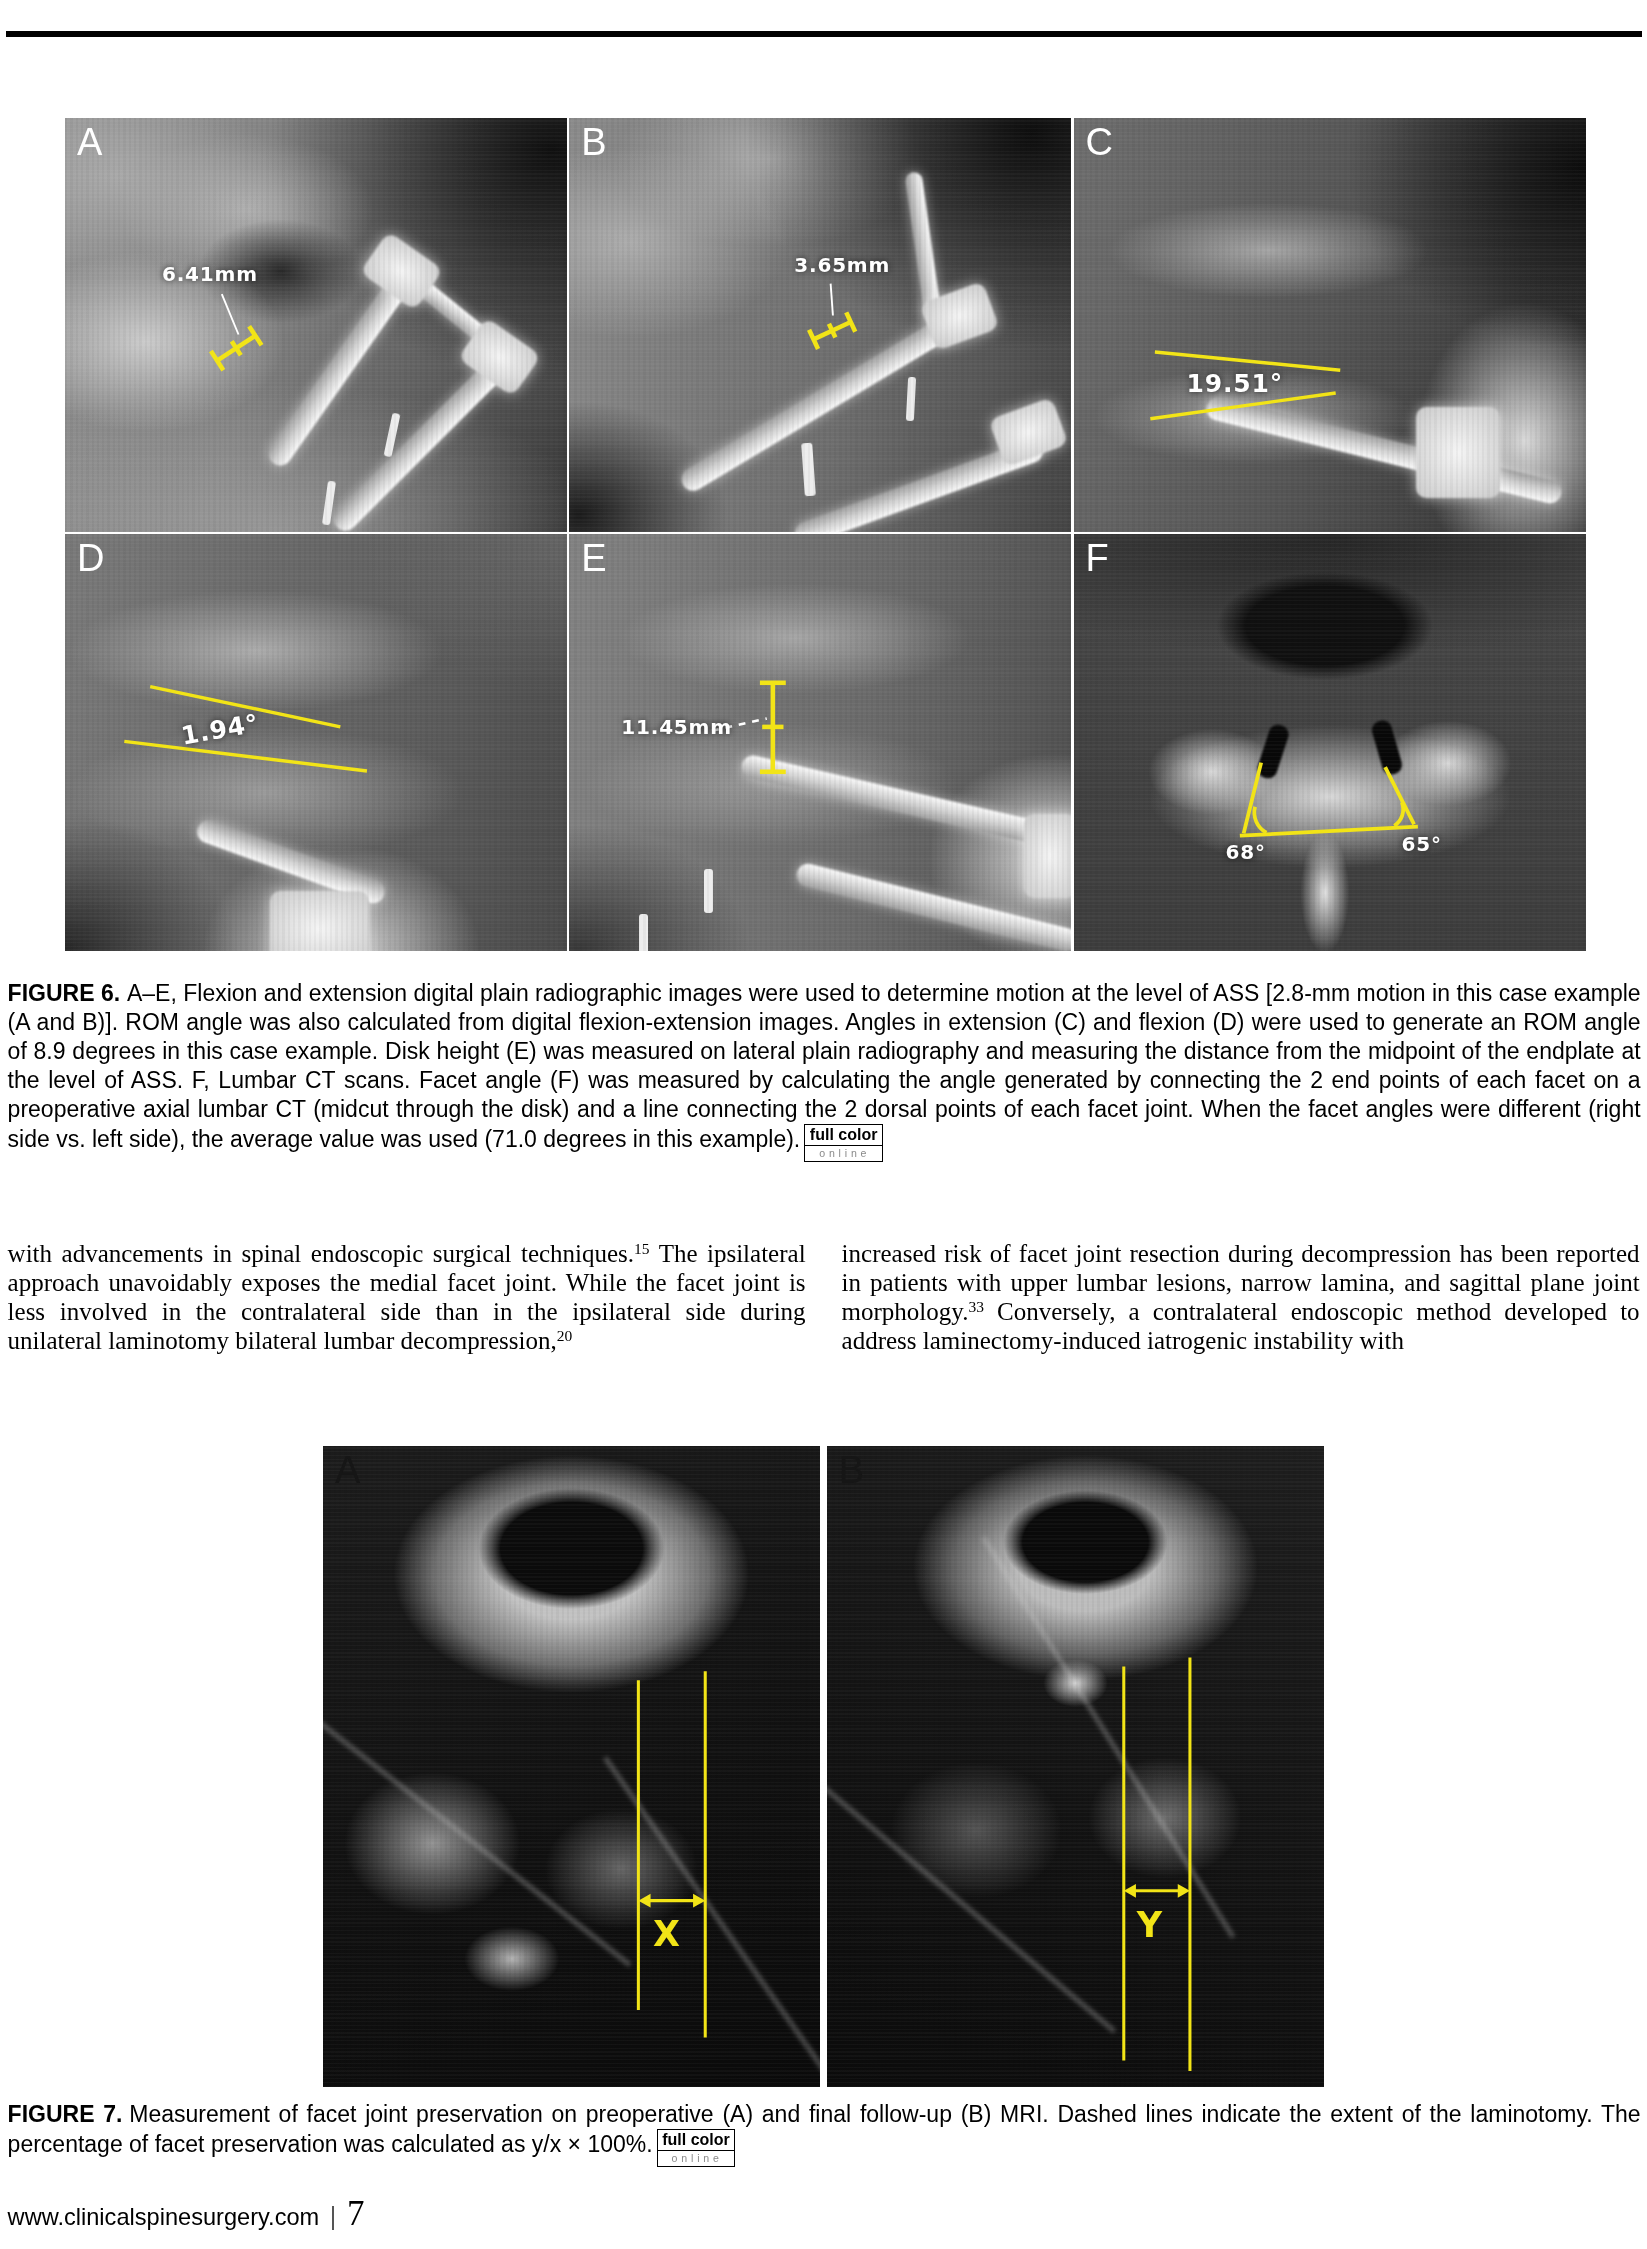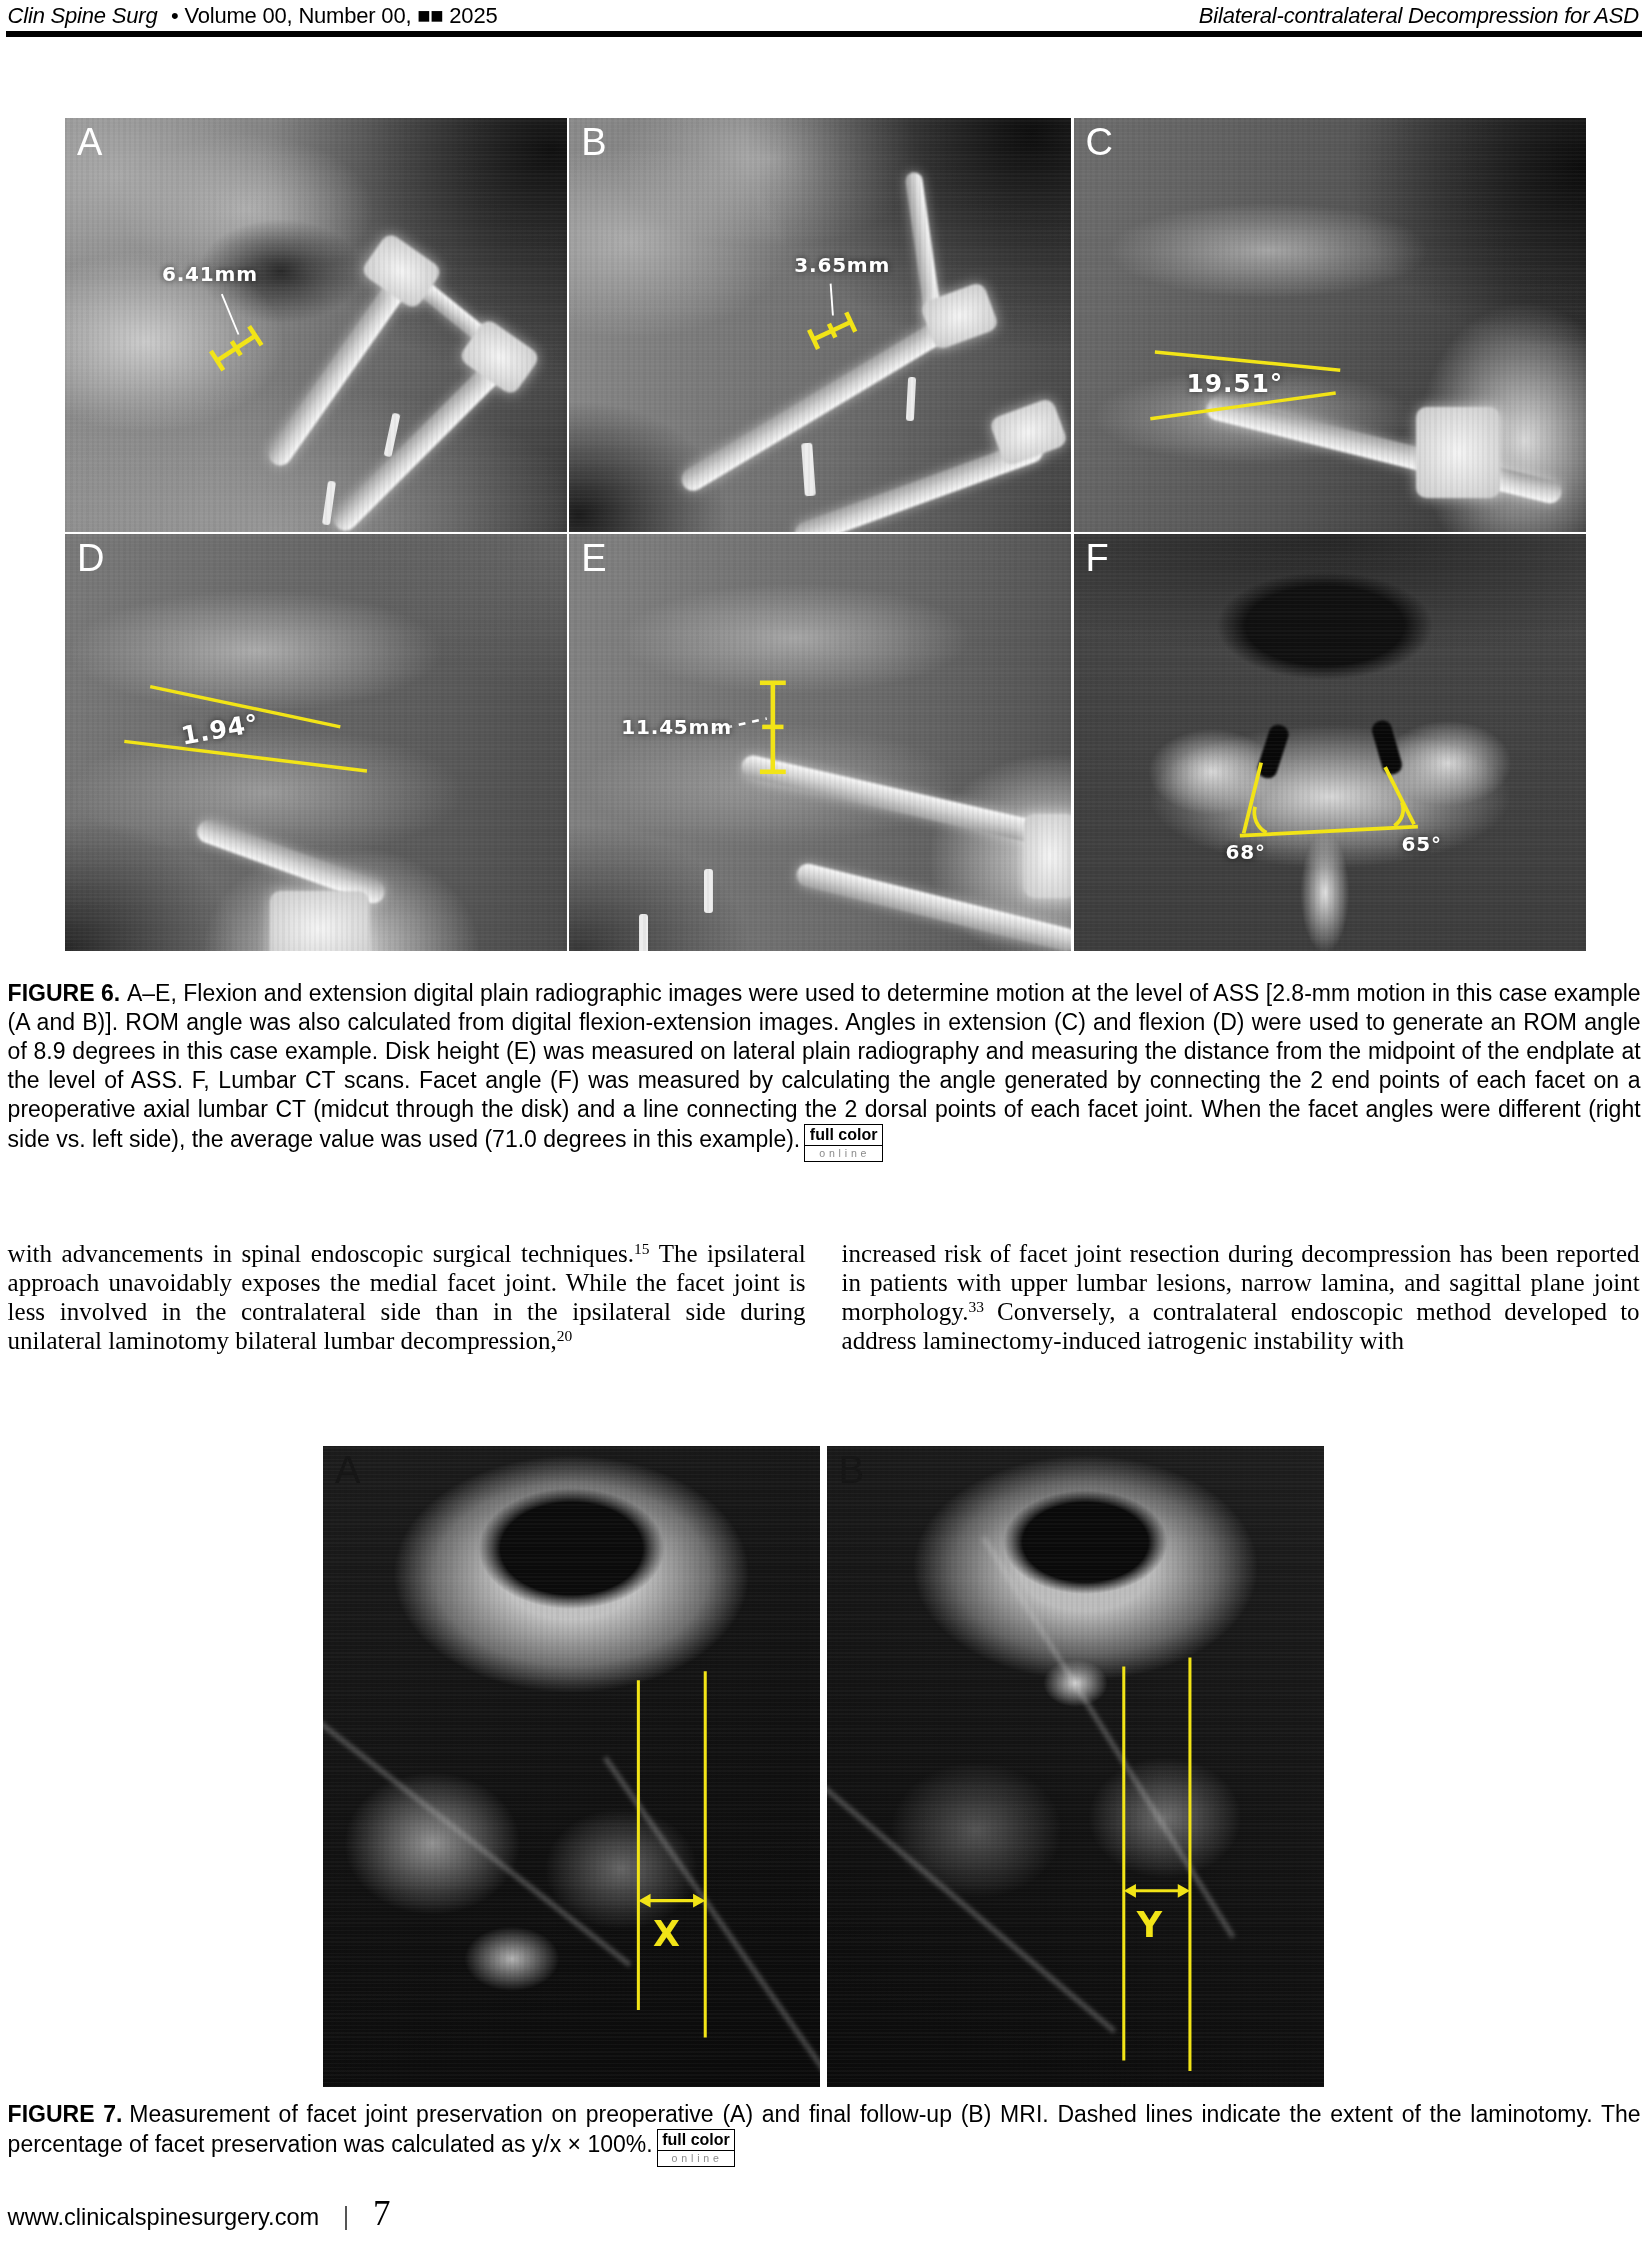--- a/index.html
+++ b/index.html
@@ -102,37 +102,30 @@
     radial-gradient(ellipse 221px 144px at 52% 19%, #bdbdbd 30%, rgba(160,160,160,.55) 60%, rgba(160,160,160,0) 78%),
     radial-gradient(ellipse 46px 34px at 50% 37%, rgba(230,230,230,.9), rgba(230,230,230,0) 70%),
     radial-gradient(ellipse 114px 91px at 30% 60%, rgba(150,150,150,.5), rgba(150,150,150,0) 75%),
     radial-gradient(ellipse 106px 84px at 68% 58%, rgba(170,170,170,.6), rgba(170,170,170,0) 72%),
     linear-gradient(200deg,#1e1e1e,#121212 60%,#0b0b0b);}
   .measure-lab{position:absolute;color:#f2e417;font-family:"DejaVu Sans",sans-serif;font-weight:bold;font-size:35px;z-index:6;}
 
   
   .footer{position:absolute;left:7.6px;right:9px;top:2194px;display:flex;justify-content:space-between;align-items:baseline;}
   .copyright{font-family:"Liberation Serif",serif;font-style:italic;font-size:23.6px;}
-  .footer-right{display:flex;align-items:baseline;gap:13px;}
+  .footer-right{display:flex;align-items:baseline;}
   .site{font-family:"Liberation Sans",sans-serif;font-size:23.6px;}
   .sep{font-family:"Liberation Sans",sans-serif;font-size:25px;color:#555;margin:0 10.6px;font-weight:300;}
   .pageno{font-family:"Liberation Serif",serif;font-size:35px;}
 </style>
 </head>
 <body>
 
 <div class="page">
 
-  <div class="hdr">
-    <div class="hdr-left">
-      <span class="hdr-journal">Clin Spine Surg</span>
-      <span class="hdr-issue">• Volume 00, Number 00, ■■ 2025</span>
-    </div>
-    <div class="hdr-title">Bilateral-contralateral Decompression for ASD</div>
-  </div>
   <div class="hdr-rule"></div>
 
   <div class="fig6">
 
     <div class="panel pA grain">
       <div class="rod" style="left:336px;top:152px;width:222px;transform:rotate(125deg);"></div>
       <div class="rod" style="left:437px;top:233px;width:233px;transform:rotate(135deg);"></div>
       <div class="rod rod-thin" style="left:328px;top:137px;width:171px;transform:rotate(39deg);"></div>
       <div class="tulip" style="left:303px;top:128px;transform:rotate(35deg);"></div>
       <div class="tulip" style="left:401px;top:214px;transform:rotate(35deg);"></div>

